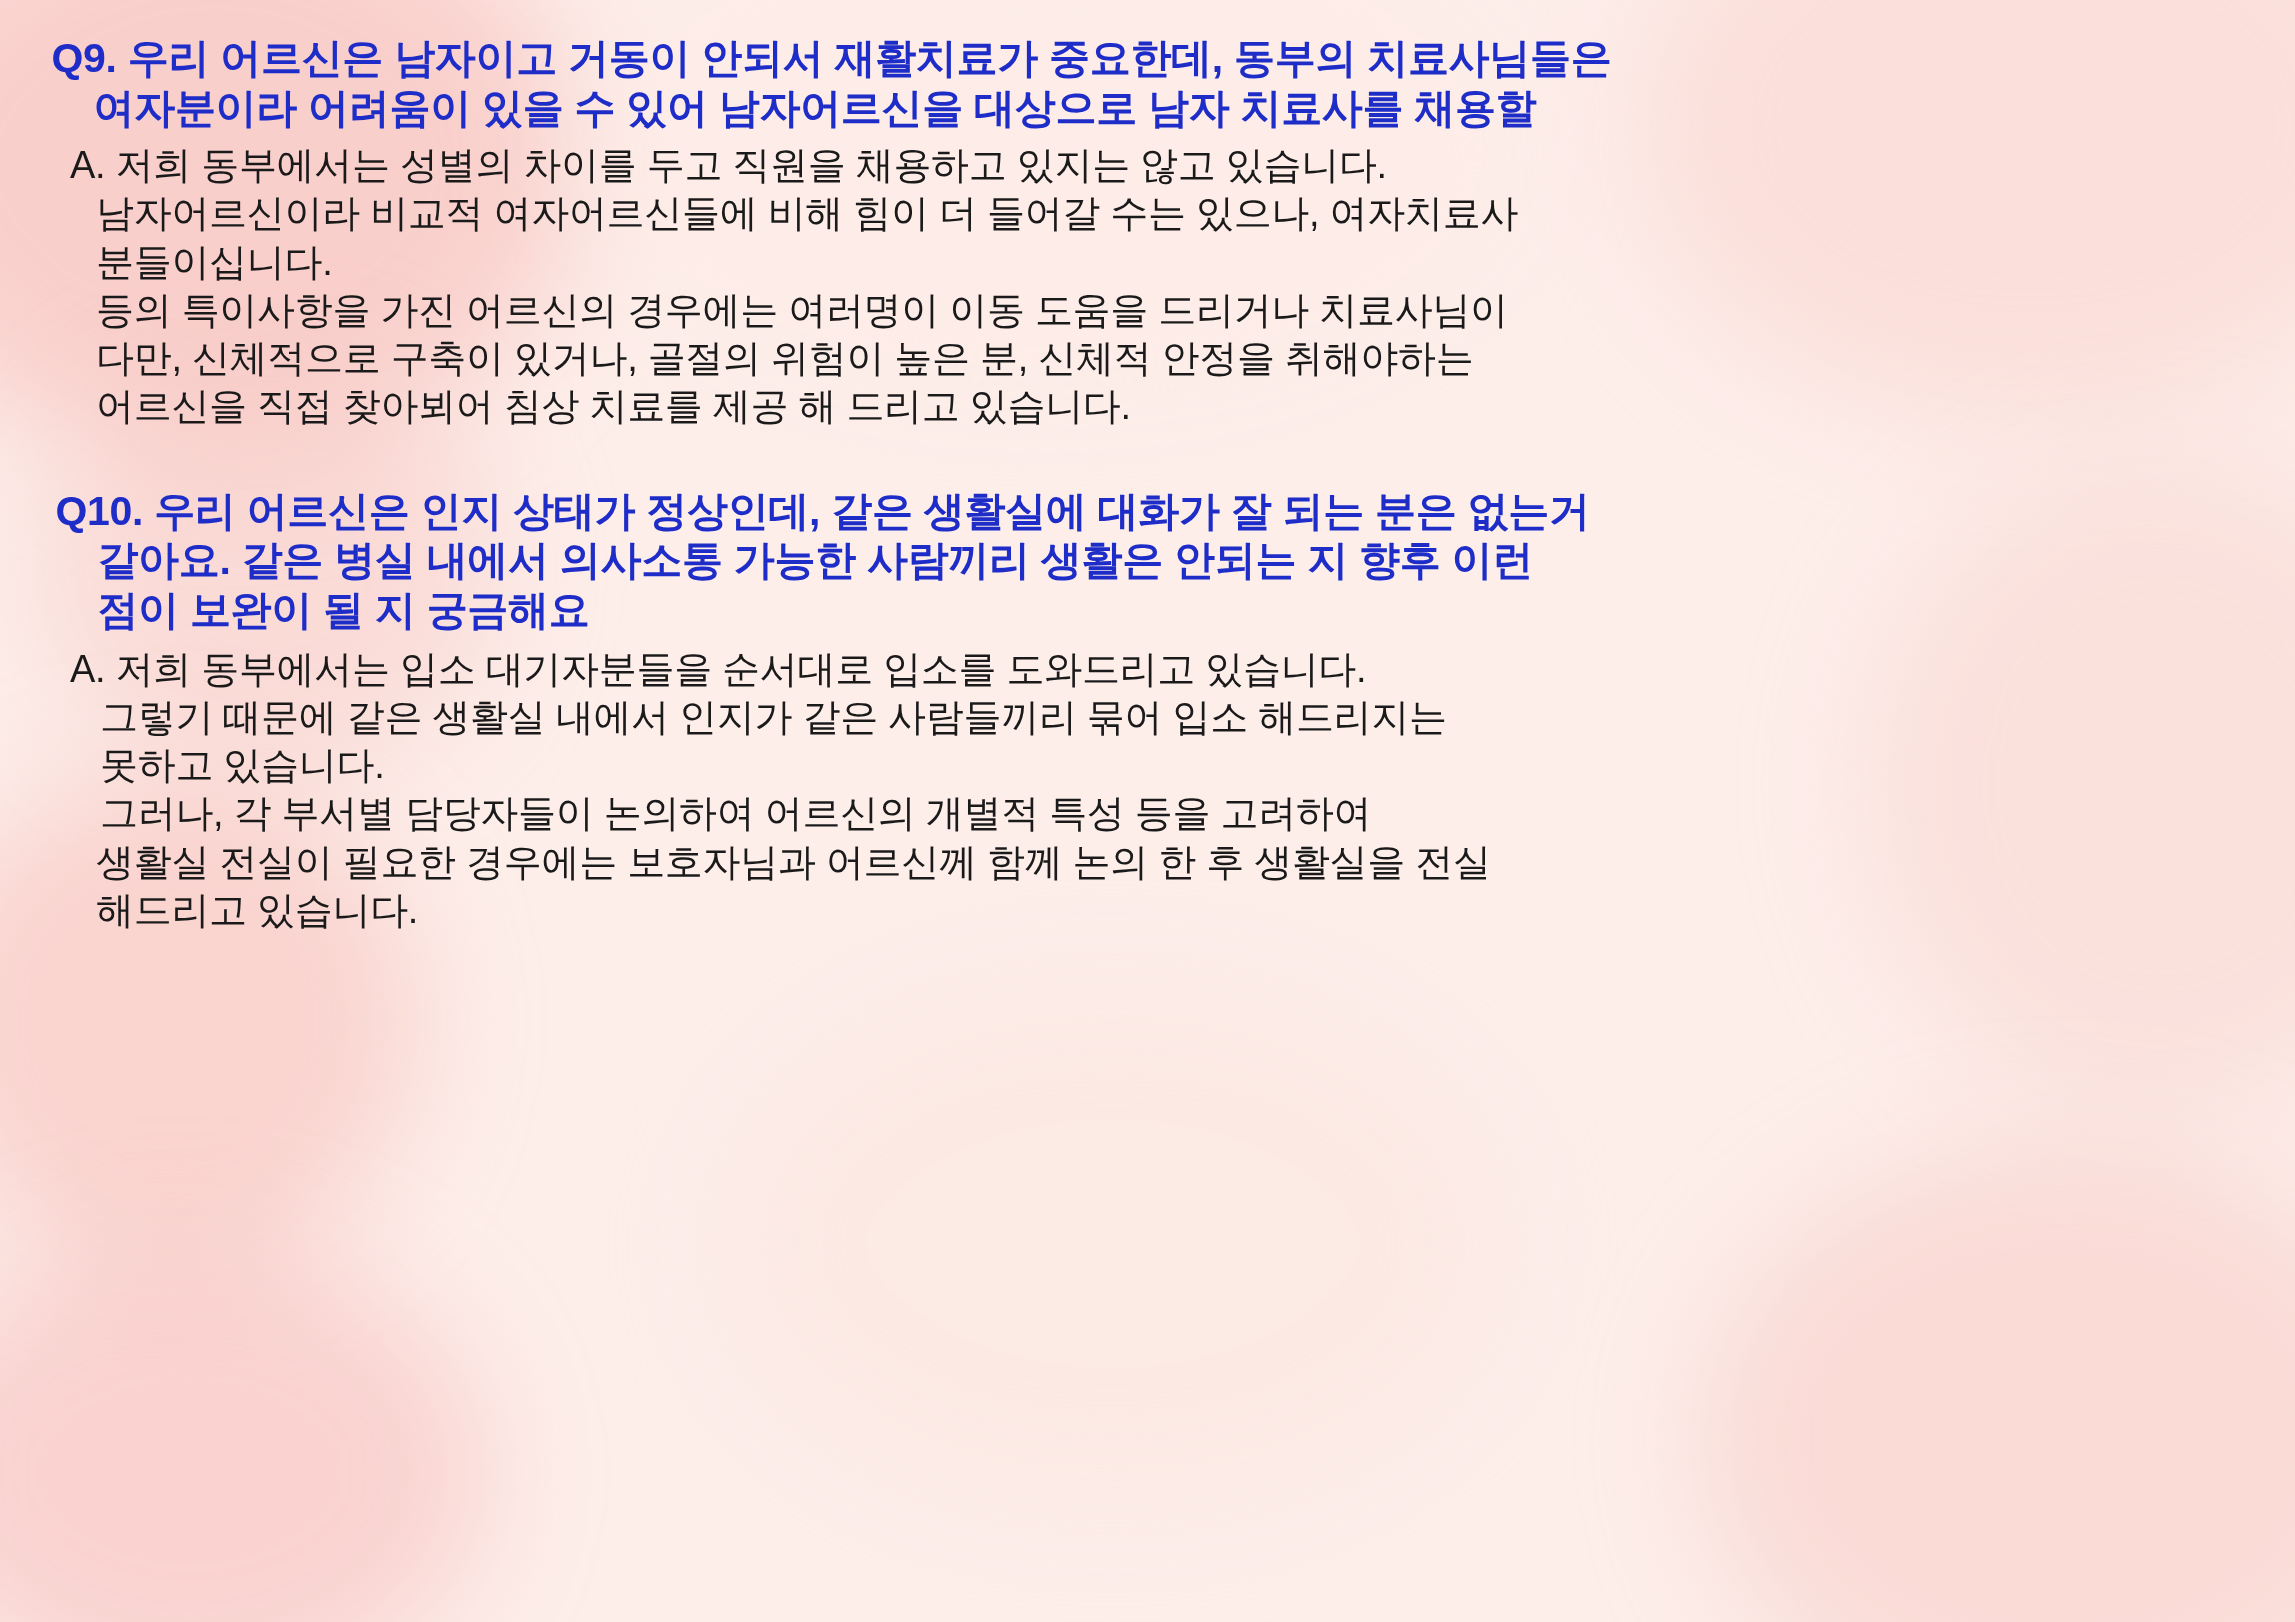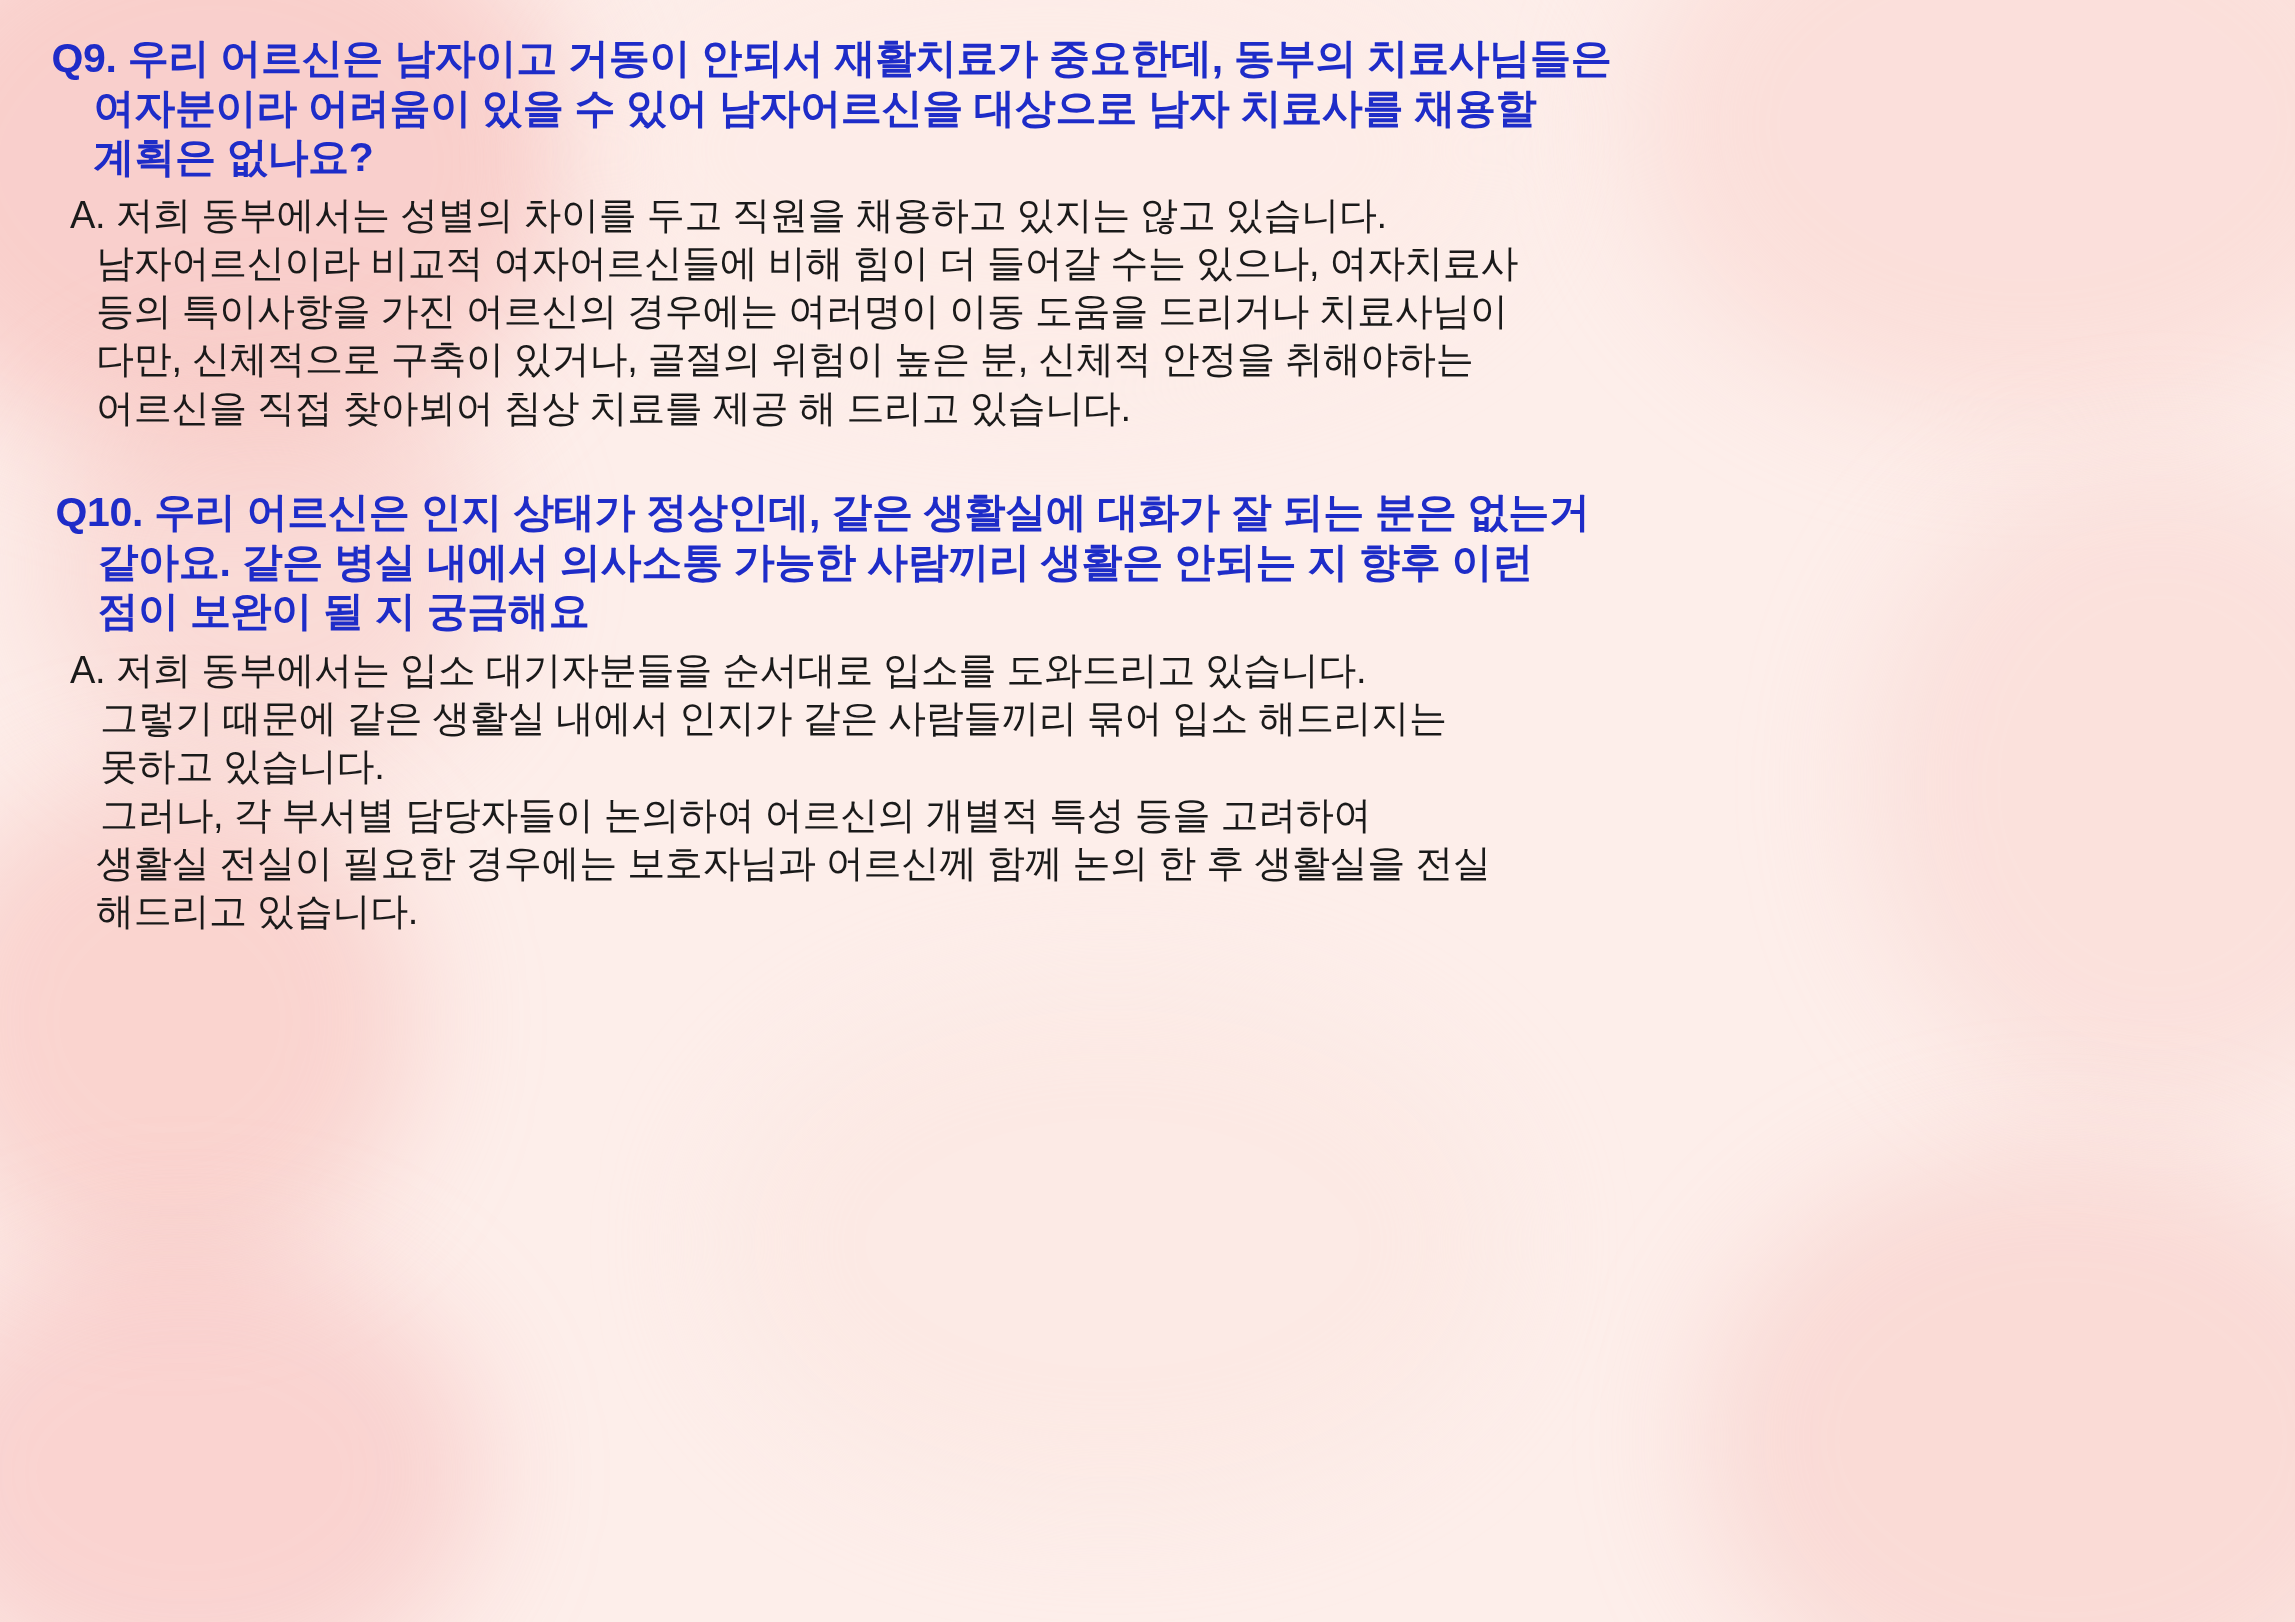--- a/index.html
+++ b/index.html
@@ -95,25 +95,25 @@
 <div class="bg-wash w7"></div>
 <div class="bg-wash w8"></div>
 <div class="bg-wash w9"></div>
 
 <div class="page">
 
   <section class="qa-block" id="q9">
     <div class="question">
       <span class="qline q-indent-1">Q9. 우리 어르신은 남자이고 거동이 안되서 재활치료가 중요한데, 동부의 치료사님들은</span>
       <span class="qline q-indent-2">여자분이라 어려움이 있을 수 있어 남자어르신을 대상으로 남자 치료사를 채용할</span>
-      <span class="qline q-indent-2">계획은 없나요?</span>
     </div>
     <div class="answer">
       <span class="aline a-indent-1">A. 저희 동부에서는 성별의 차이를 두고 직원을 채용하고 있지는 않고 있습니다.</span>
       <span class="aline a-indent-2">남자어르신이라 비교적 여자어르신들에 비해 힘이 더 들어갈 수는 있으나, 여자치료사</span>
+      <span class="aline a-indent-2">분들이십니다.</span>
       <span class="aline a-indent-2">등의 특이사항을 가진 어르신의 경우에는 여러명이 이동 도움을 드리거나 치료사님이</span>
       <span class="aline a-indent-2">다만, 신체적으로 구축이 있거나, 골절의 위험이 높은 분, 신체적 안정을 취해야하는</span>
       <span class="aline a-indent-2">어르신을 직접 찾아뵈어 침상 치료를 제공 해 드리고 있습니다.</span>
     </div>
   </section>
 
   <div class="block-gap"></div>
 
   <section class="qa-block" id="q10">
     <div class="question">

